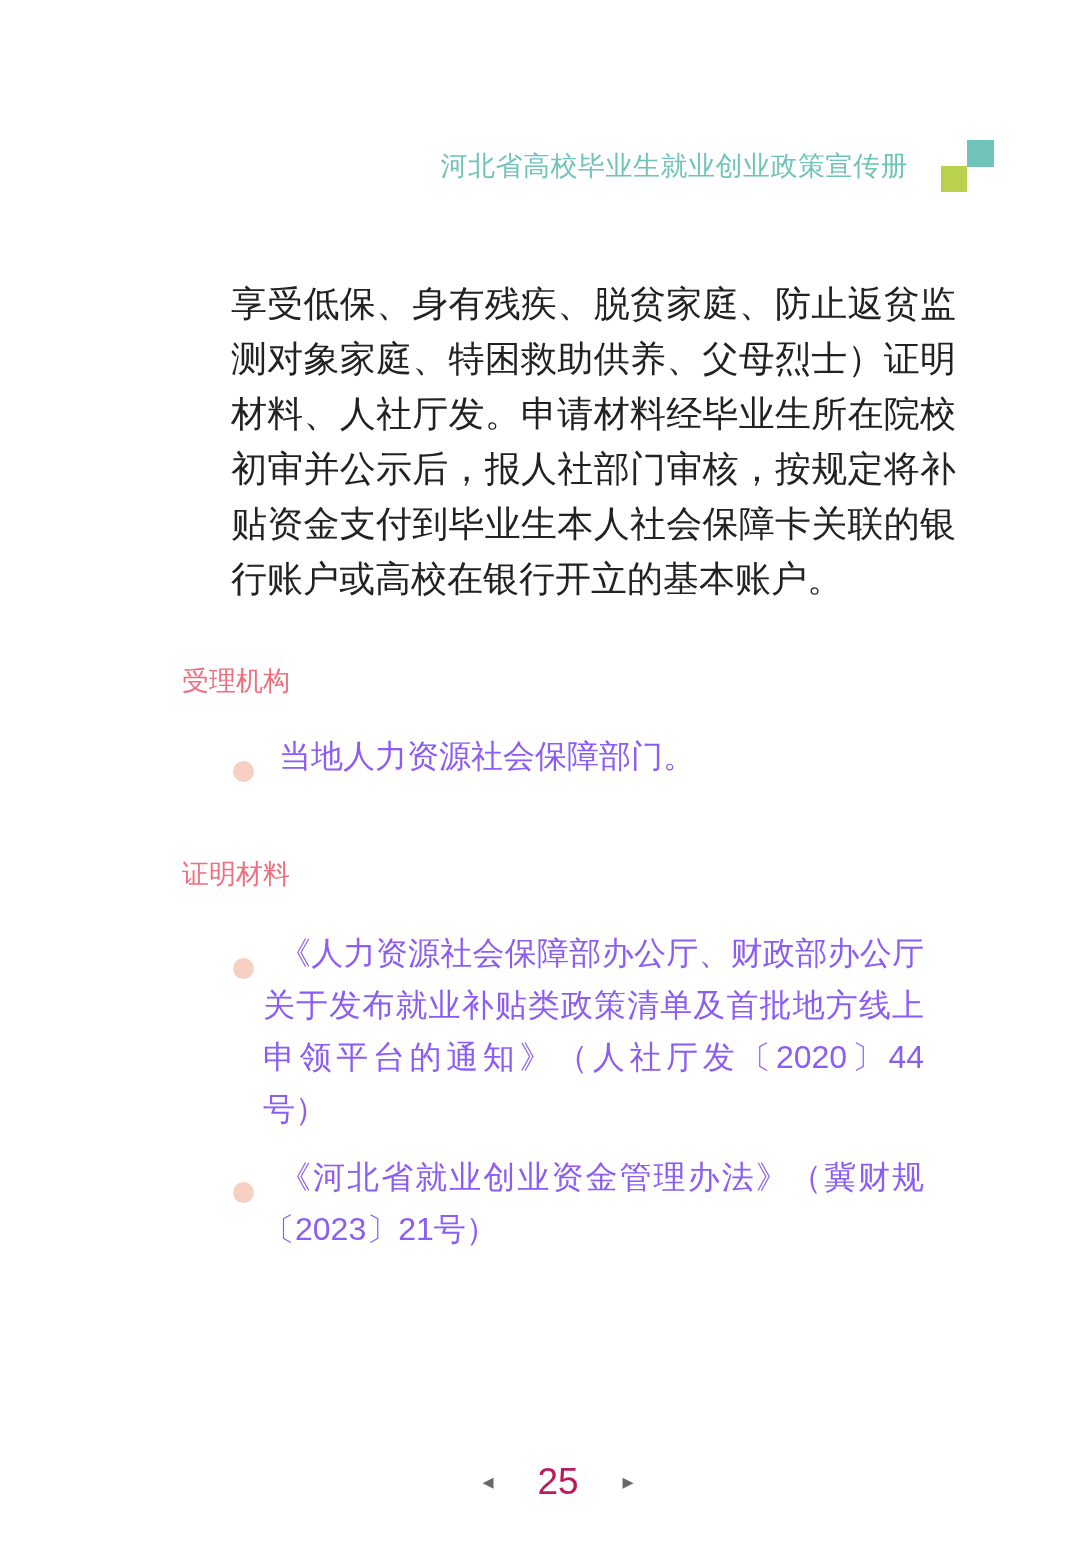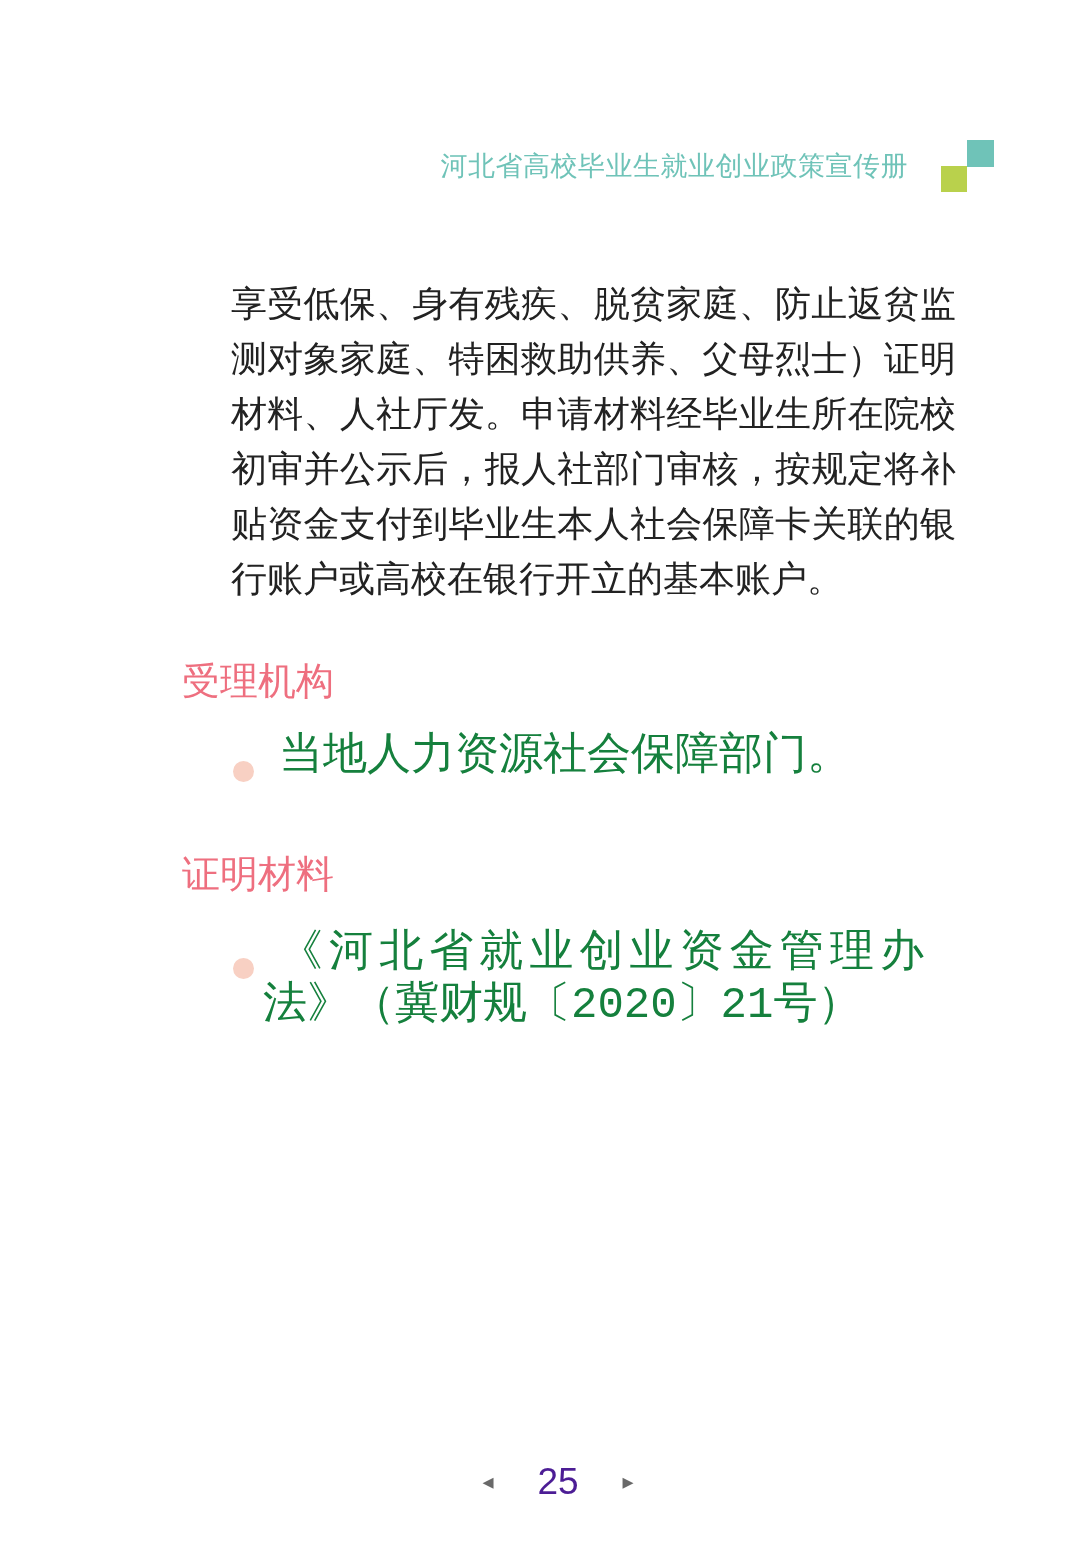--- a/index.html
+++ b/index.html
@@ -44,37 +44,36 @@
     margin:90px 172px 0 183px;
     font-size:36px;
     line-height:55px;
     text-align:justify;
     word-break:break-all;
     color:#222222;
   }
   
   .section-heading {
     margin:0 172px 0 118px;
-    font-size:38px;
+    font-size:27px;
     line-height:42px;
     color:var(--heading-pink, #ee6f7f);
   }
   .section-heading.first { margin-top:54px; }
   .section-heading.second { margin-top:71px; }
   .bullet-list { margin:0 172px 0 183px; }
   .bullet-list.agency { margin-top:28px; }
   .bullet-list.policy { margin-top:32px; }
   .list-item {
     position:relative;
-    font-size:44px;
+    font-size:32px;
     line-height:52px;
     text-align:justify;
     word-break:break-all;
-    color:#15803d;
-    font-family:Liberation Mono, monospace;
+    color:#8b5cf6;
   }
   .bullet-dot {
     position:absolute;
     left:-46px; top:15px;
     width:21px; height:21px;
     border-radius:50%;
     background:var(--bullet-pink, #f8d0c3);
   }
   
   .footer {
@@ -87,21 +86,21 @@
     gap:12px;
     transform:translateX(-30px);
   }
   .page-arrow {
     font-size:22px;
     color:#696969;
     line-height:1;
   }
   .page-number {
     font-size:37px;
-    color:#4c1d95;
+    color:#be185d;
     line-height:1;
   }
 </style>
 </head>
 <body>
 
 <div class="page">
 
   <div class="header">
     <span class="header-title">河北省高校毕业生就业创业政策宣传册</span>
@@ -121,21 +120,25 @@
         <span>当地人力资源社会保障部门。</span>
       </div>
     </div>
   </div>
 
   <div class="section">
     <div class="section-heading second">证明材料</div>
     <div class="bullet-list policy">
       <div class="list-item">
         <span class="bullet-dot"></span>
-        <span>《河北省就业创业资金管理办法》（冀财规〔2020〕21号）</span>
+        <span>《人力资源社会保障部办公厅、财政部办公厅关于发布就业补贴类政策清单及首批地方线上申领平台的通知》（人社厅发〔2020〕44号）</span>
+      </div>
+      <div class="list-item">
+        <span class="bullet-dot"></span>
+        <span>《河北省就业创业资金管理办法》（冀财规〔2023〕21号）</span>
       </div>
     </div>
   </div>
 
   <div class="footer">
     <span class="page-arrow">◂</span>
     <span class="page-number">25</span>
     <span class="page-arrow">▸</span>
   </div>
 

